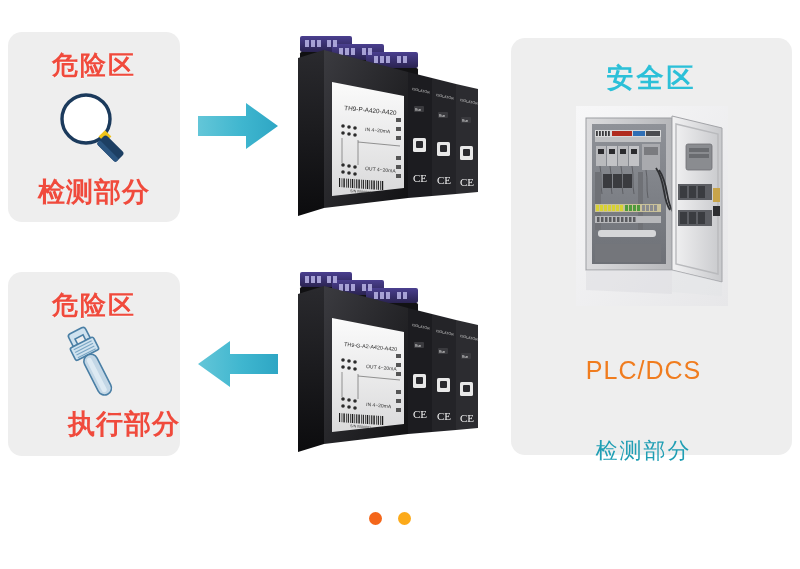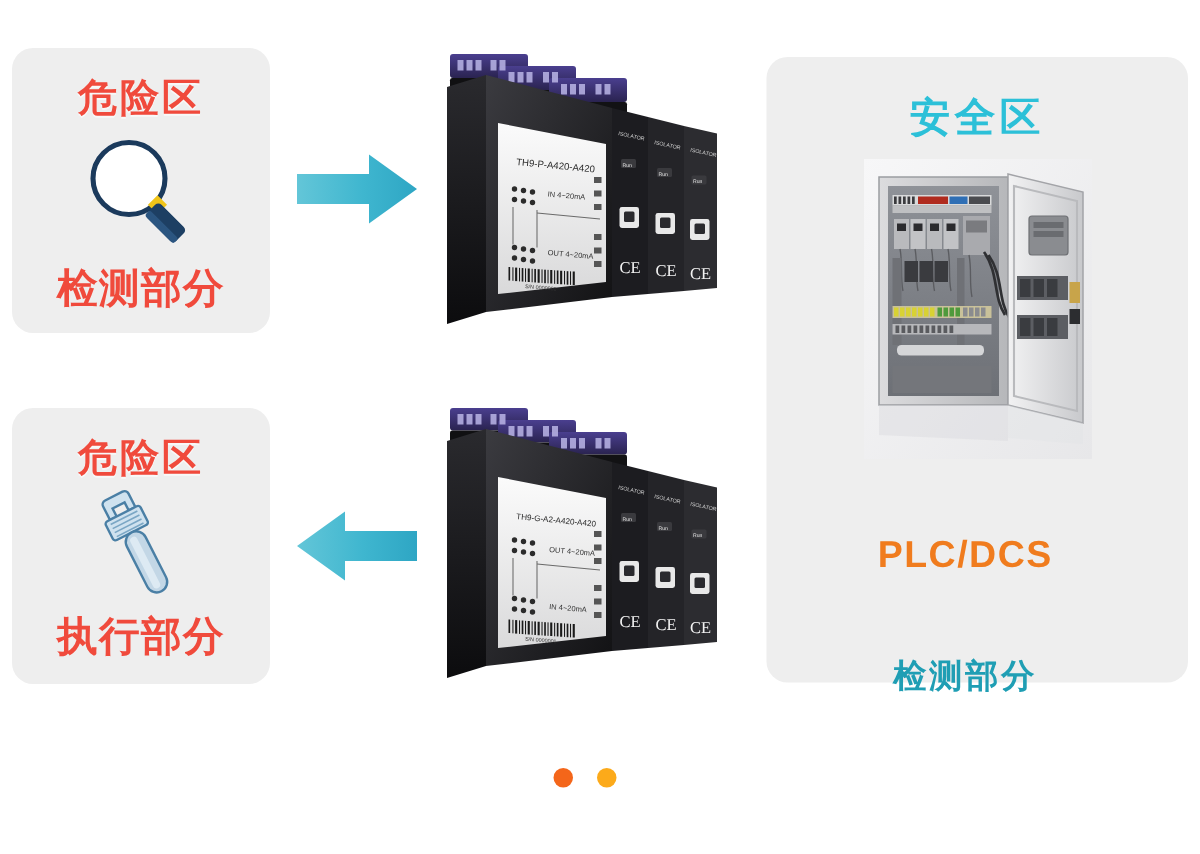--- a/index.html
+++ b/index.html
@@ -36,21 +36,21 @@
 
   .zone-caption {
     position: absolute; left: 0; right: 0;
     text-align: center;
     color: #f04a3c;
     font-weight: bold;
     font-size: 27px;
     letter-spacing: 1px;
   }
   #card-detect .zone-caption { bottom: 12px; }
-  #card-exec   .zone-caption { bottom: 14px; }
+  #card-exec   .zone-caption { bottom: 14px; text-align: right; }
 
   .zone-icon {
     position: absolute; left: 50%; transform: translateX(-50%);
   }
   #card-detect .zone-icon { top: 56px; }
   #card-exec   .zone-icon { top: 50px; }
 
   
   .arrow { position: absolute; }
   #arrow-right { left: 196px; top: 100px; }
@@ -72,21 +72,21 @@
     font-size: 27px;
     letter-spacing: 3px;
   }
   #cabinet-wrap {
     position: absolute; left: 50%; transform: translateX(-50%);
     top: 68px;
   }
   #safe-sub1, #safe-sub2 {
     position: absolute; left: 0; right: 16px;
     text-align: center;
-    font-weight: bold;
+    font-weight: normal;
   }
   #safe-sub1 {
     top: 318px;
     color: #f07c1e;
     font-size: 25px;
     letter-spacing: 1px;
     line-height: 1.12;
   }
   #safe-sub2 {
     top: 398px;

